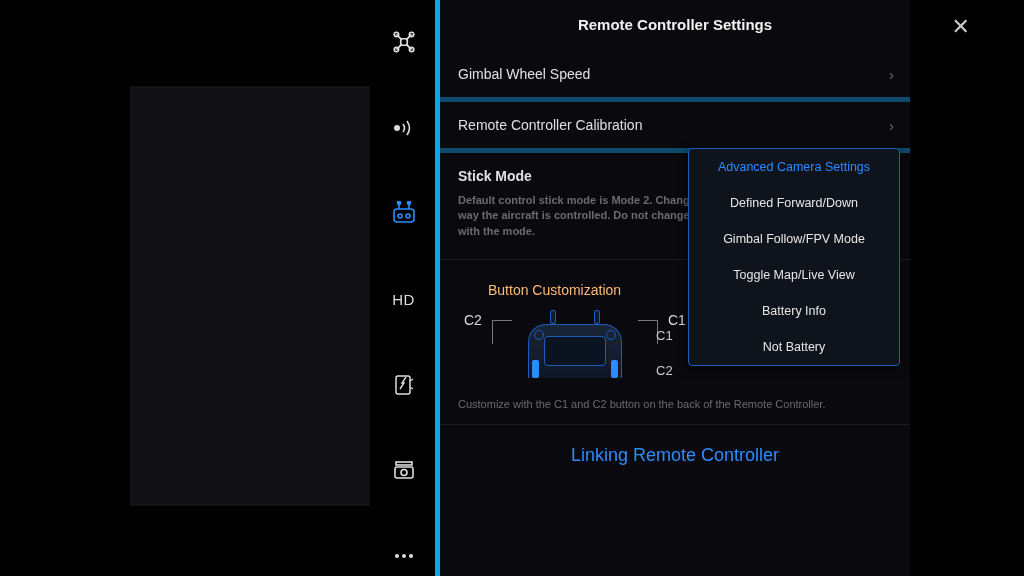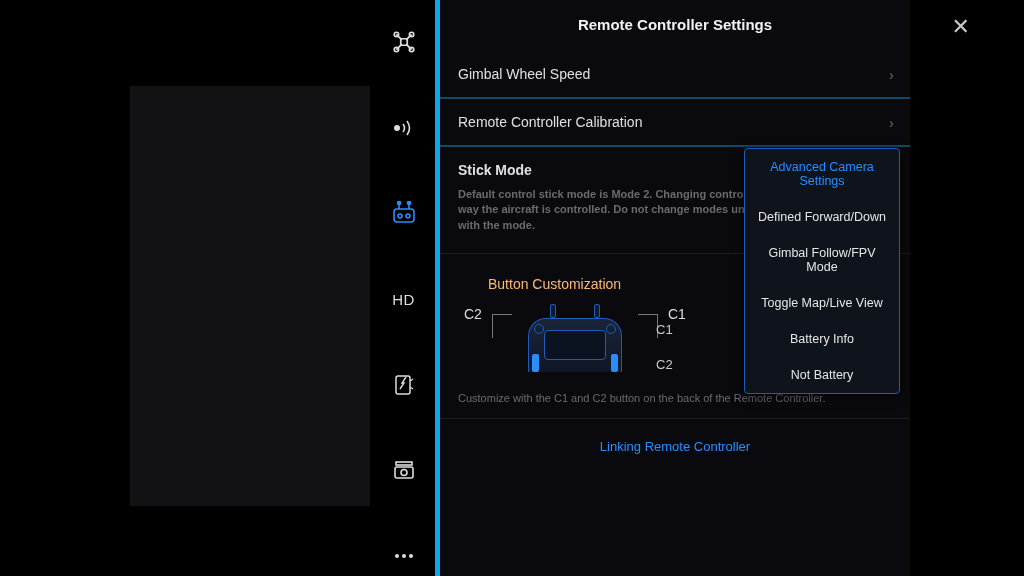--- a/index.html
+++ b/index.html
@@ -72,21 +72,21 @@
     right: -60px;
     top: 6px;
     font-size: 22px;
     color: #c7c7cc;
     cursor: pointer;
     font-weight: 200;
   }
   .row {
     position: relative;
     padding: 14px 18px 14px 18px;
-    border-bottom: 2px solid #0c4a6e;
+    border-bottom: 5px solid #0c4a6e;
     cursor: pointer;
   }
   .row-label {
     font-size: 14px;
     color: #e0e0e0;
   }
   .chevron {
     position: absolute;
     right: 16px;
     top: 50%;
@@ -193,32 +193,32 @@
     color: #ccc;
   }
   .c-rows div { padding: 10px 0; }
   .custom-hint {
     font-size: 11px;
     color: #6a6a6f;
     padding: 10px 18px 0;
   }
   .link-rc {
     text-align: center;
-    font-size: 13px;
+    font-size: 18px;
     color: #2b8cff;
     padding: 20px 0 14px;
     border-top: 1px solid #1d1d21;
     margin-top: 14px;
     cursor: pointer;
   }
   .popup-menu {
     position: absolute;
     right: 10px;
     top: 148px;
-    width: 156px;
+    width: 212px;
     background: #0f131c;
     border: 1px solid #1d5bbd;
     border-radius: 4px;
     z-index: 50;
     box-shadow: 0 2px 12px rgba(0,0,0,.6);
   }
   .popup-item {
     padding: 11px 8px;
     text-align: center;
     font-size: 12.5px;

